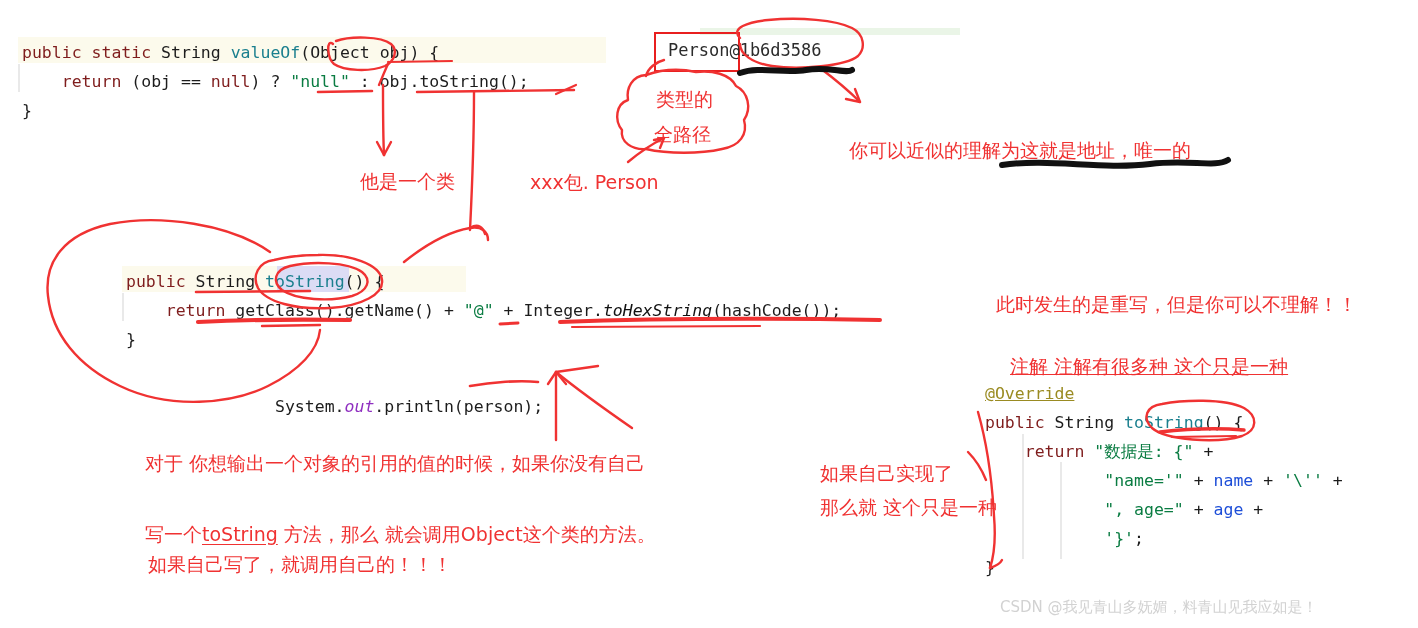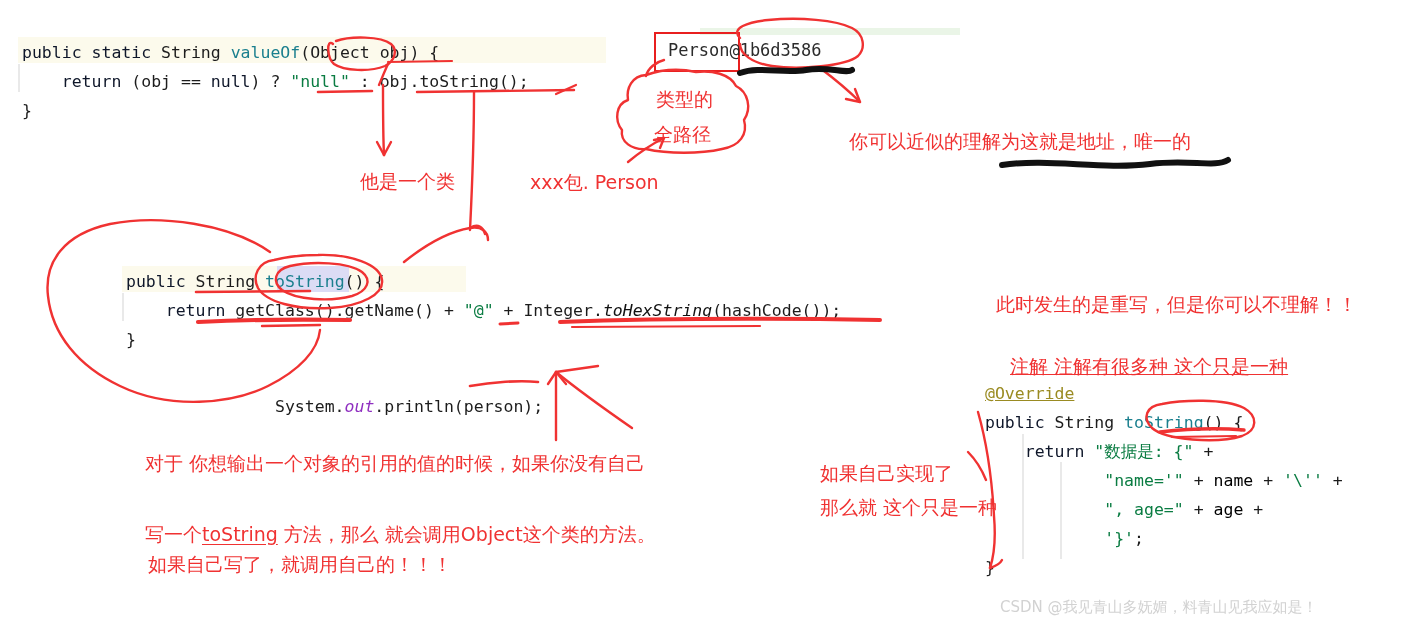--- a/index.html
+++ b/index.html
@@ -17,25 +17,25 @@
   }
   .code {
     position: absolute;
     font-family: "DejaVu Sans Mono", monospace;
     font-size: 16.5px;
     line-height: 29px;
     white-space: pre;
     color: #111111;
     letter-spacing: 0px;
   }
-  .kw { color: #0f172a; }
+  .kw { color: #7f1d1d; }
   .plain { color: #1c1c1c; }
   .str { color: #0a7c42; }
   .teal { color: #1a7f8e; }
-  .field { color: #000000; }
+  .field { color: #1d4ed8; }
   .anno { color: #9a8b22; text-decoration: underline; }
   .italic { font-style: italic; color: #8f2fc0; }
   .ital2 { font-style: italic; }
 
   .hl-line {
     position: absolute;
     background: #fcfaec;
   }
   .hl-sel {
     position: absolute;
@@ -125,21 +125,21 @@
 <span><span class="plain">            </span><span class="str">'}'</span><span class="plain">;</span></span>
 <span><span class="plain">}</span></span></div>
 
   <div class="hand hand-lg" style="left:360px; top:168px;">他是一个类</div>
 
   <div class="hand hand-lg" style="left:656px; top:86px;">类型的</div>
   <div class="hand hand-lg" style="left:654px; top:121px;">全路径</div>
 
   <div class="hand hand-lg" style="left:530px; top:169px;">xxx包. Person</div>
 
-  <div class="hand hand-lg" style="left:849px; top:128px;">你可以近似的理解为这就是地址，唯一的</div>
+  <div class="hand hand-lg" style="left:849px; top:137px;">你可以近似的理解为这就是地址，唯一的</div>
 
   <div class="hand hand-lg" style="left:976px; top:291px;margin-left:20px;">此时发生的是重写，但是你可以不理解！！</div>
 
   <div class="hand hand-lg" style="left:1010px; top:353px;text-decoration:underline;">注解 注解有很多种 这个只是一种</div>
 
   <div class="hand hand-lg" style="left:820px; top:460px;">如果自己实现了</div>
   <div class="hand hand-lg" style="left:820px; top:494px;">那么就 这个只是一种</div>
 
   <div class="hand hand-lg" style="left:145px; top:450px;"><span>对于 </span><span>你想输出一个对象的引用的值的时候，如果你没有自己</span></div>
 

